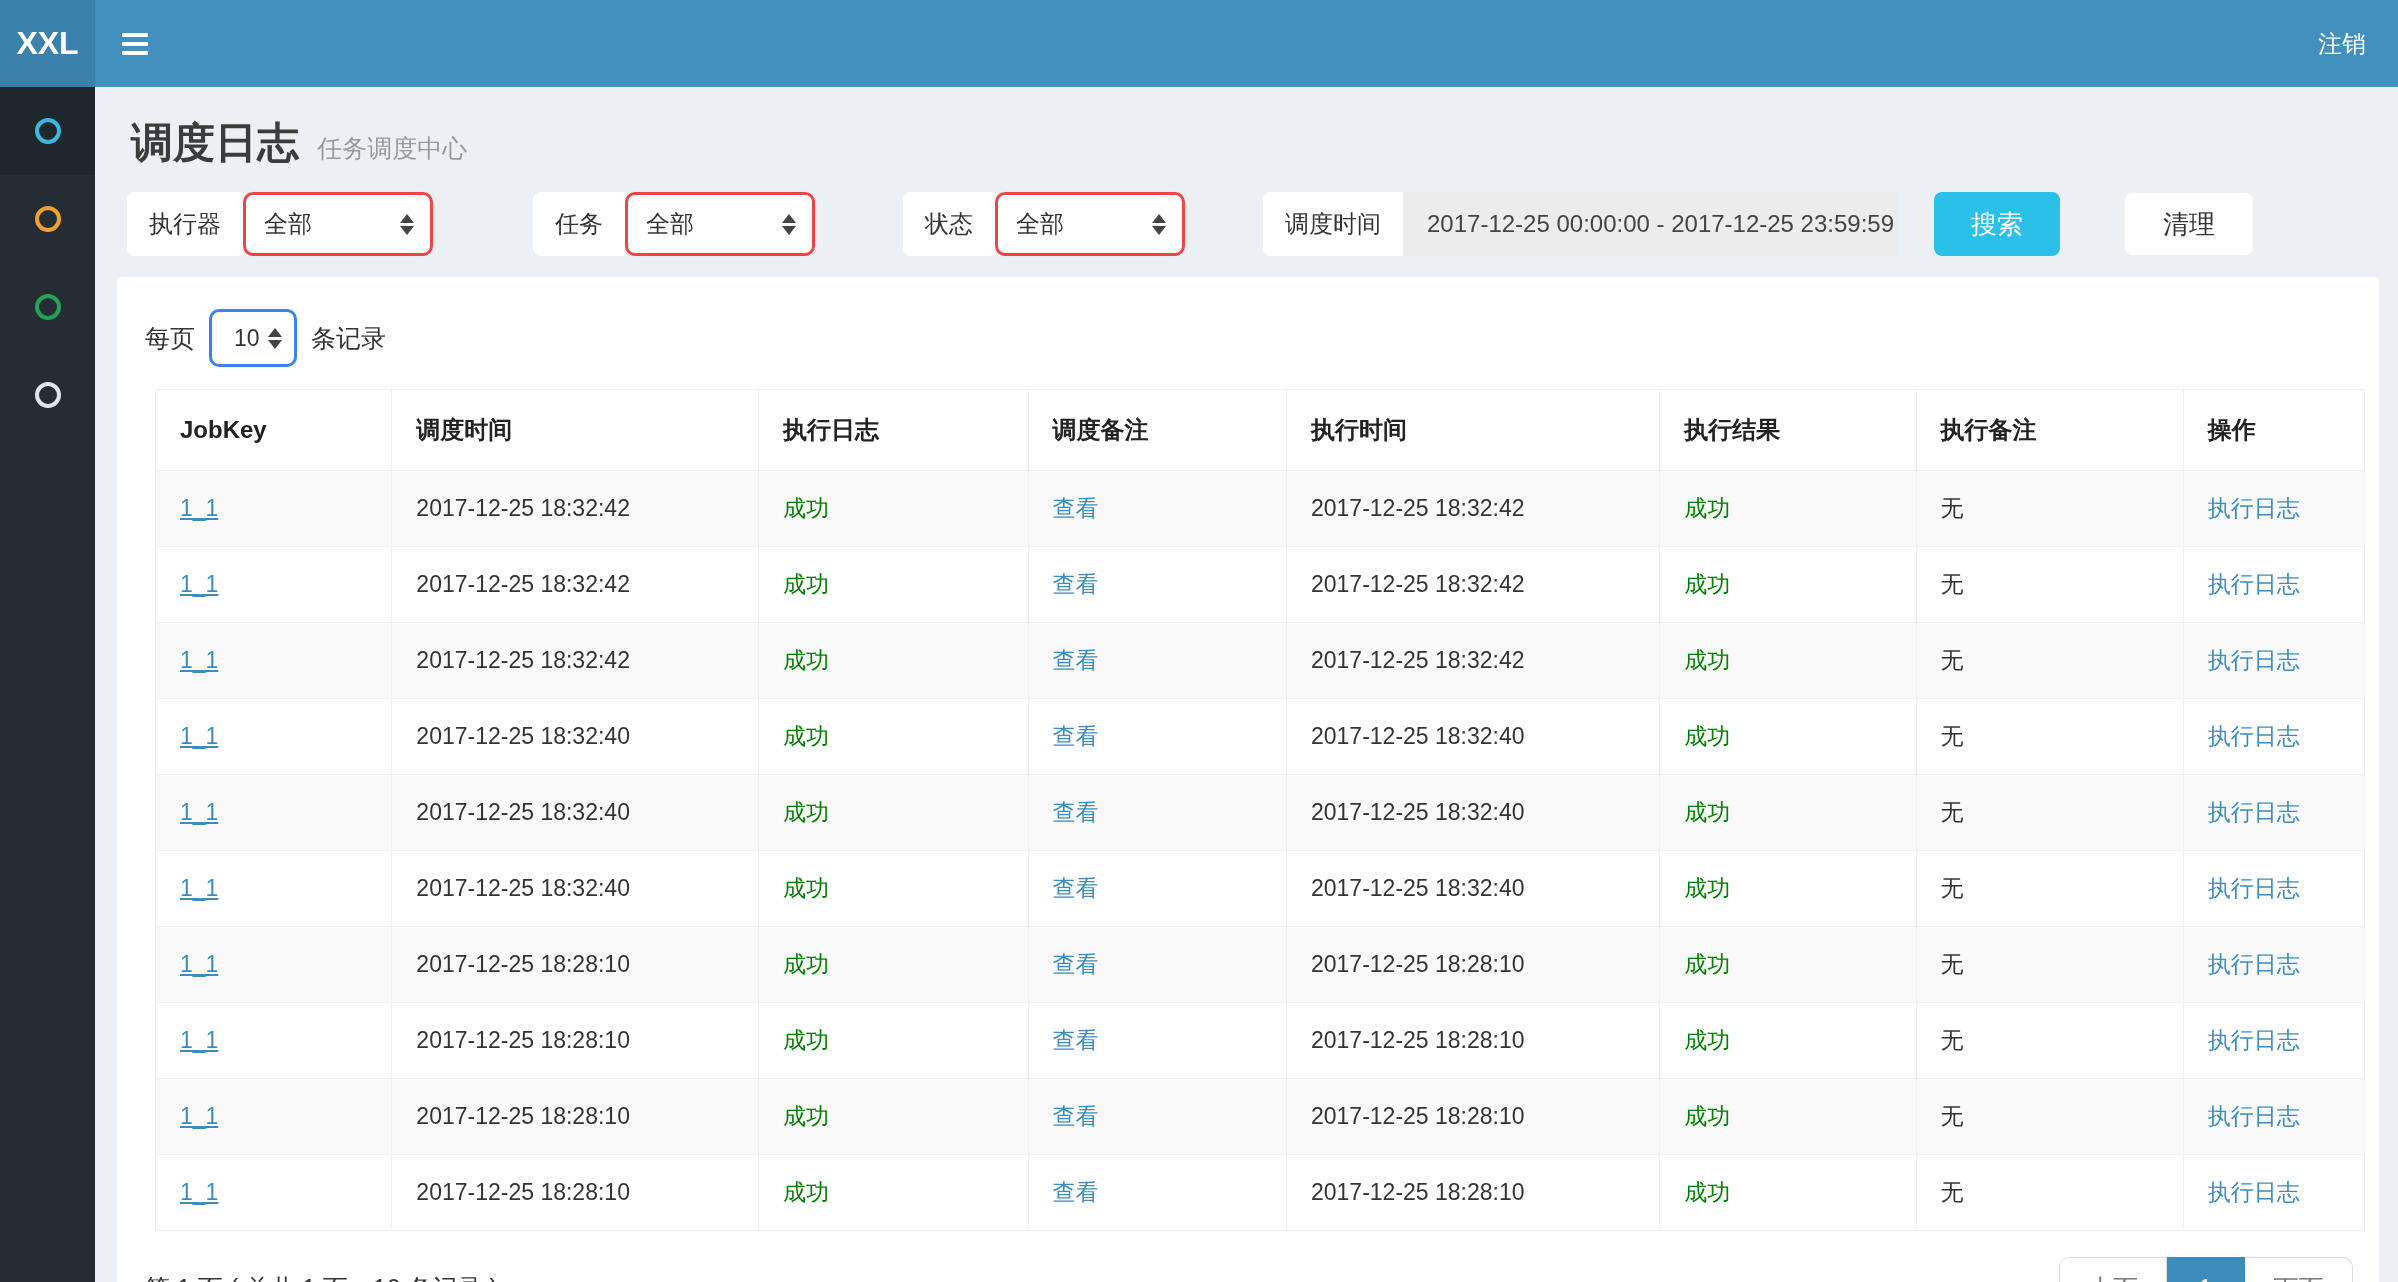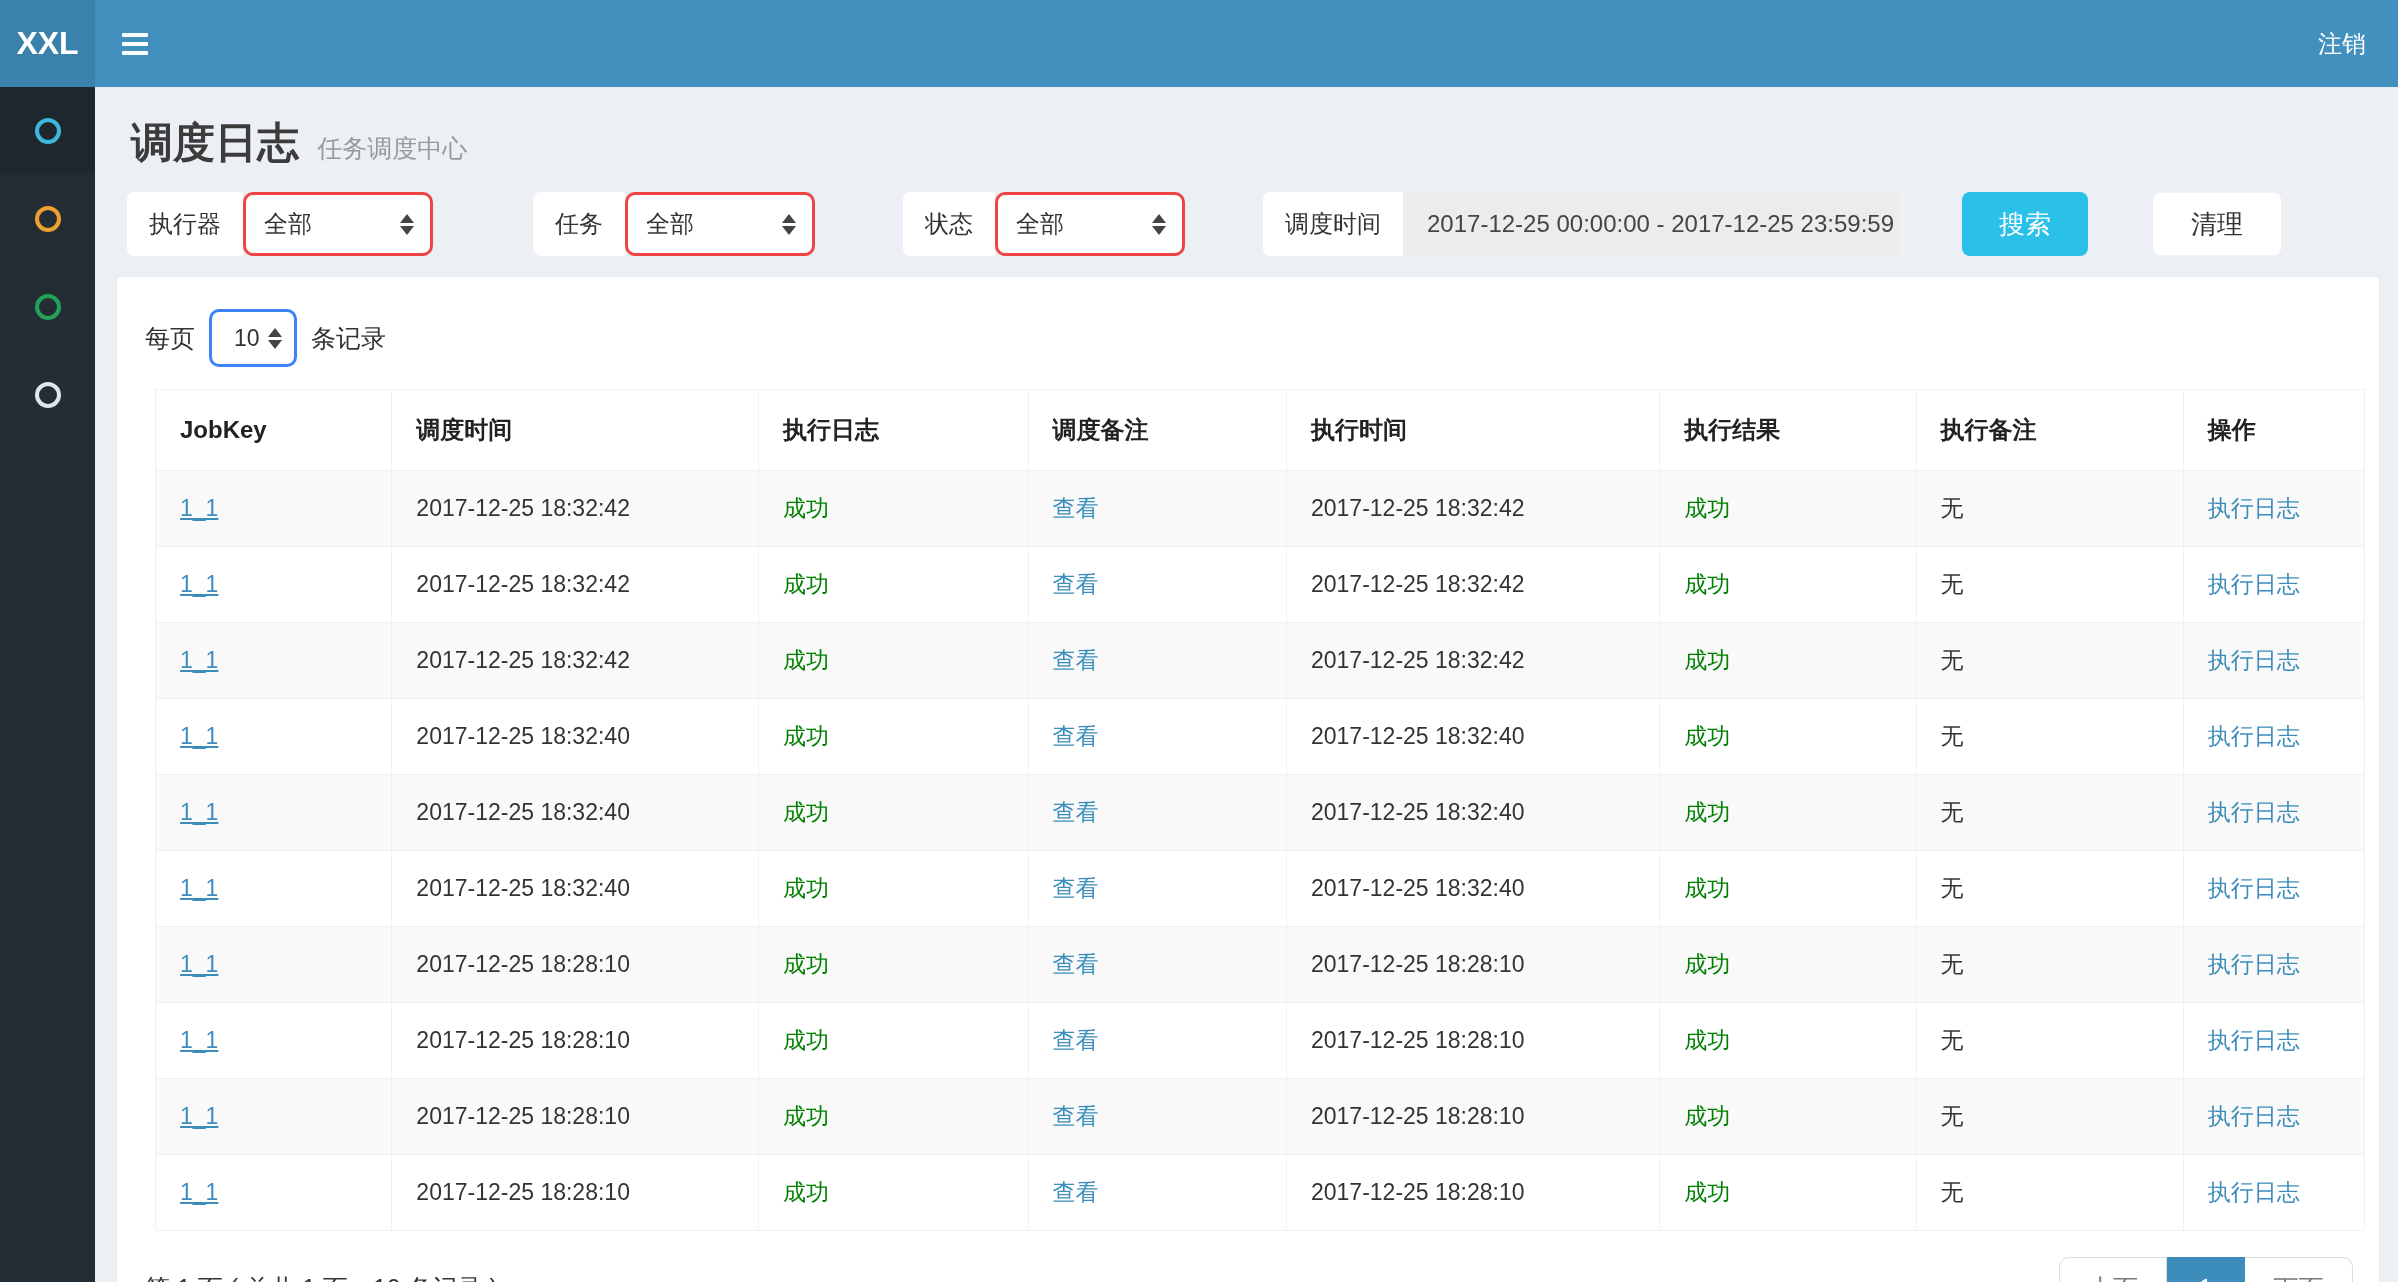--- a/index.html
+++ b/index.html
@@ -65,21 +65,21 @@
   .tri-down  { width: 0; height: 0; border-left: 7px solid transparent; border-right: 7px solid transparent; border-top: 9px solid #444; }
   .gap1 { width: 100px; } .gap2 { width: 88px; } .gap3 { width: 78px; }
   .time-input {
     background: #ececec; border: none; color: #444; font-size: 24px;
     display: flex; align-items: center; padding: 0 24px; width: 495px; white-space: nowrap;
     font-family: "Liberation Sans", "DejaVu Sans", sans-serif;
   }
   .btn { height: 64px; border: none; border-radius: 8px; font-size: 26px; cursor: pointer;
     display: flex; align-items: center; justify-content: center;
     font-family: "Liberation Sans", "DejaVu Sans", sans-serif; }
-  .btn-search { background: #2ac0e8; color: #fff; width: 126px; margin-left: 64px; }
+  .btn-search { background: #2ac0e8; color: #fff; width: 126px; margin-left: 36px; }
   .btn-clear  { background: #fff; color: #333; width: 130px; margin-left: 64px; border: 1px solid #f0f0f0; }
 
   
   .box {
     background: #fff; margin: 20px 19px 0 22px; padding: 26px 26px 30px 26px;
     border-radius: 4px; box-shadow: 0 1px 2px rgba(0,0,0,0.06);
     min-height: 990px;
   }
   .length-row { display: flex; align-items: center; gap: 14px; font-size: 25px; color: #333; padding: 6px 0 22px 2px; }
   .len-select {

